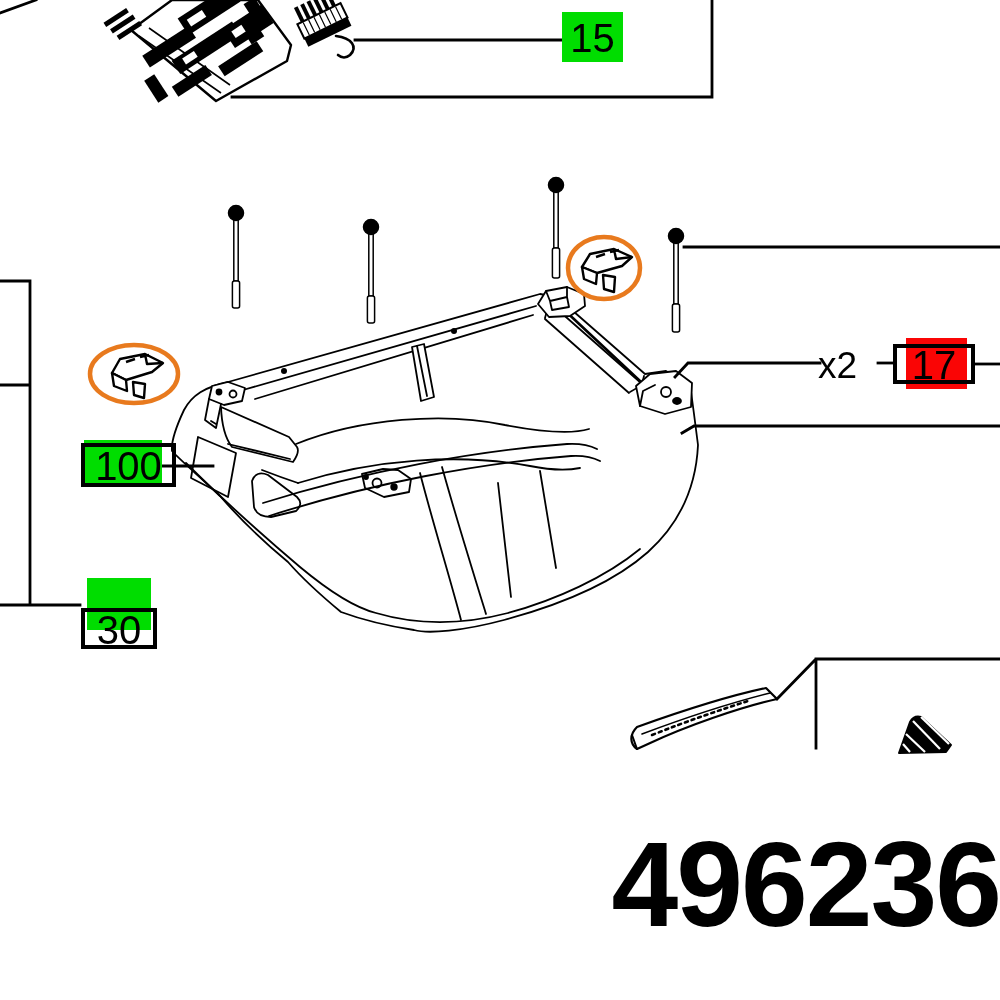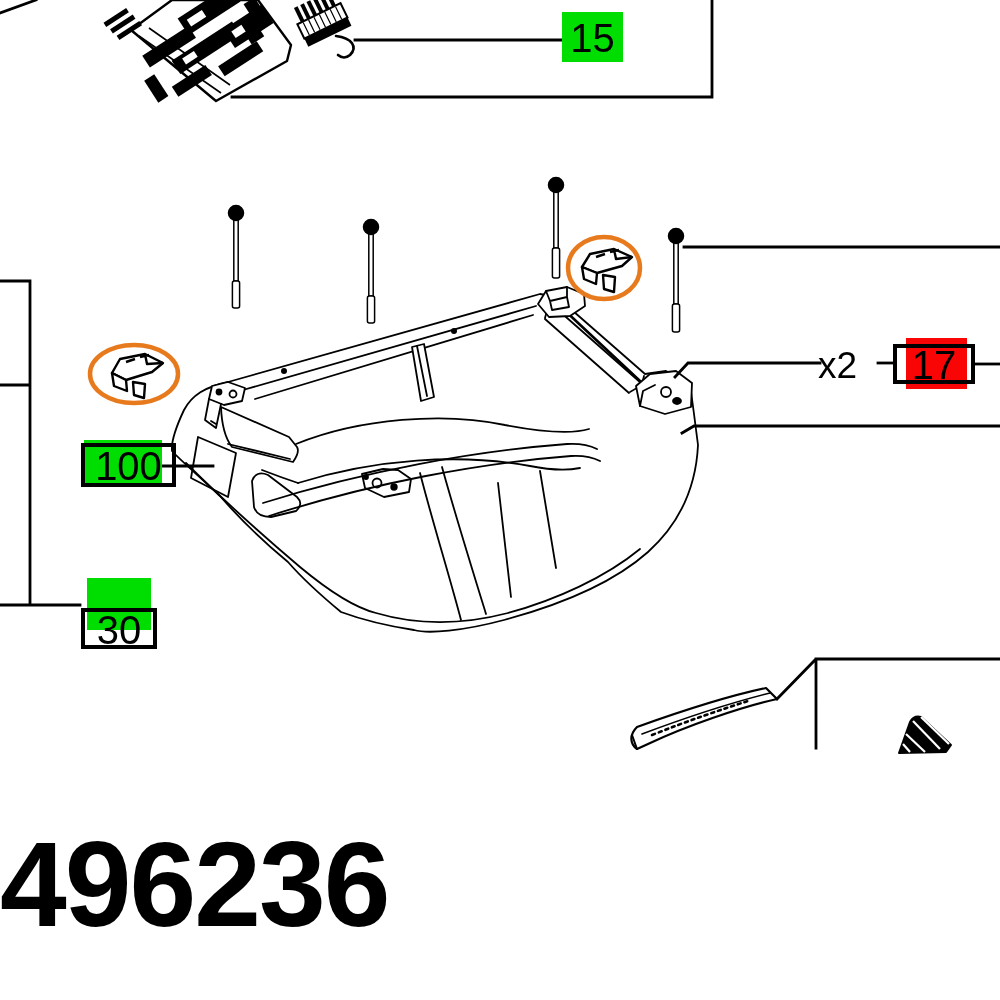--- a/index.html
+++ b/index.html
@@ -4,21 +4,21 @@
 <style>
   html,body{margin:0;padding:0;background:#ffffff;width:1000px;height:1000px;overflow:hidden;}
   .stage{position:relative;width:1000px;height:1000px;background:#fff;font-family:"Liberation Sans",sans-serif;border-radius:18px;}
   .stage svg{position:absolute;left:0;top:0;}
   .callout{position:absolute;}
   .callout .fill{position:absolute;}
   .callout .frame{position:absolute;border:4px solid #000;display:flex;align-items:center;justify-content:center;box-sizing:border-box;}
   .callout .txt{font-size:40px;color:#000;line-height:1;transform:translateY(1px);}
   .plain-label{position:absolute;display:flex;align-items:center;justify-content:center;}
   .qty{position:absolute;font-size:37px;color:#000;line-height:1;text-align:right;}
-  .partnum{position:absolute;left:0;top:824px;width:1000px;text-align:left;
+  .partnum{position:absolute;left:0;top:824px;width:1000px;text-align:right;
            font-size:120px;font-weight:bold;letter-spacing:-2px;color:#000;line-height:1;}
 </style>
 </head>
 <body>
 
 <div class="stage">
 
 <svg width="1000" height="1000" viewBox="0 0 1000 1000">
 
   <g fill="none" stroke="#000" stroke-width="1.8" stroke-linejoin="round" stroke-linecap="round">

